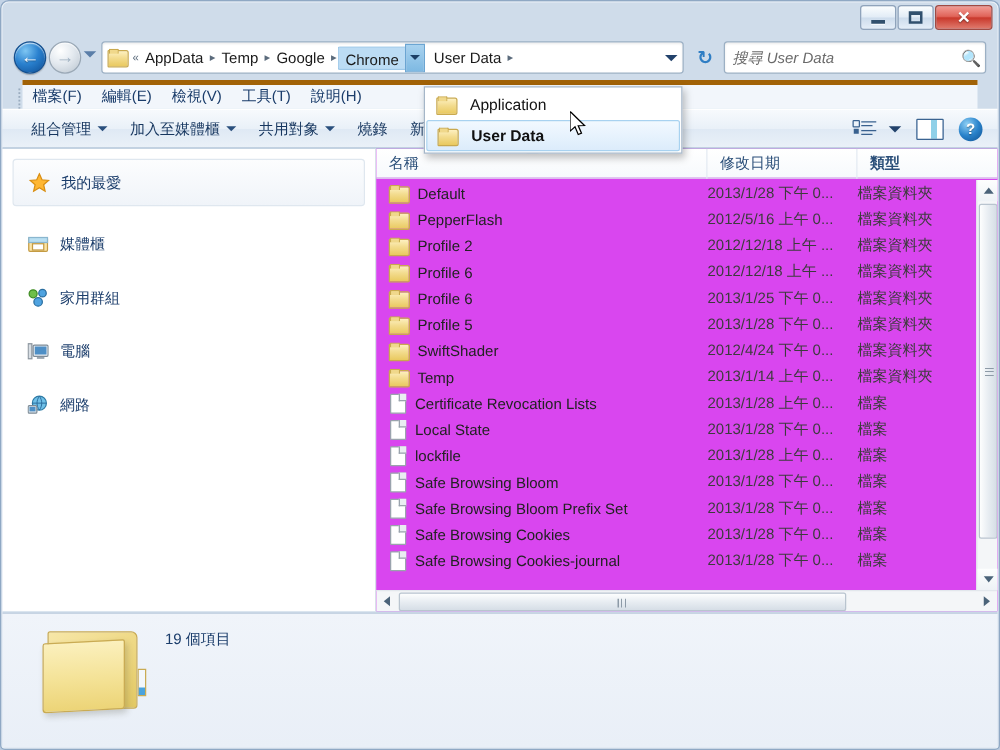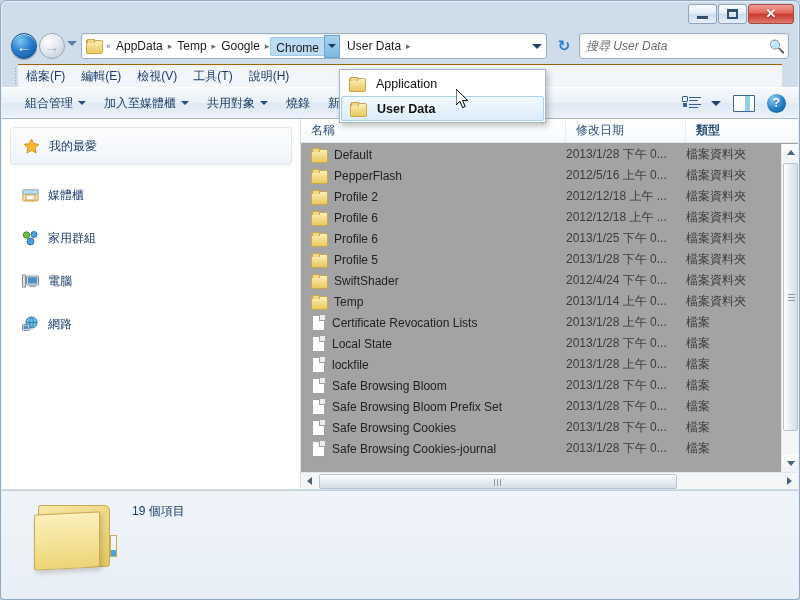--- a/index.html
+++ b/index.html
@@ -155,21 +155,21 @@
   #searchbox input::placeholder { color: #6a6a6a; font-style: italic; opacity: 1; }
   #search-icon {
     width: 22px; text-align: center; color: #2f6fae;
     font-size: 13px; font-weight: bold; flex: none;
   }
 
   
   #menubar {
     position: absolute; left: 17px; top: 63px; width: 764px; height: 23px;
     background: #f2f6fb;
-    border-top: 1px solid #a16207;
+    border-top: 4px solid #a16207;
     display: flex; align-items: center;
   }
   #menubar::before {
     content: ""; position: absolute; left: -4px; top: 2px;
     width: 3px; height: 18px;
     background:
       radial-gradient(circle, #9aacbf 45%, transparent 46%) 0 0/3px 3px repeat-y;
   }
   .menuitem {
     font-size: 12px; color: #1b3d6b; padding: 2px 8px; line-height: 17px;
@@ -239,21 +239,21 @@
   }
   .navitem.first {
     margin: 8px 8px 19px 8px; padding-left: 12px; height: 38px;
     background: linear-gradient(180deg,#fcfdfe 0%,#f0f4f9 100%);
     border: 1px solid #dfe7ef; border-radius: 3px;
   }
   .navicon { width: 17px; height: 16px; position: relative; flex: none; }
 
   
   #filelist {
-    flex: 1; background: #a3a3a3; position: relative; overflow: hidden;
+    flex: 1; background: #d946ef; position: relative; overflow: hidden;
   }
   #colheader {
     height: 24px; display: flex; align-items: center;
     background: linear-gradient(180deg,#ffffff 0%,#f6f9fc 100%);
     border-bottom: 1px solid #dde5ee;
     position: relative;
   }
   .colh {
     font-size: 12px; color: #2b4f79; padding-left: 10px;
     border-right: 1px solid #e3eaf2; height: 24px; line-height: 23px;

